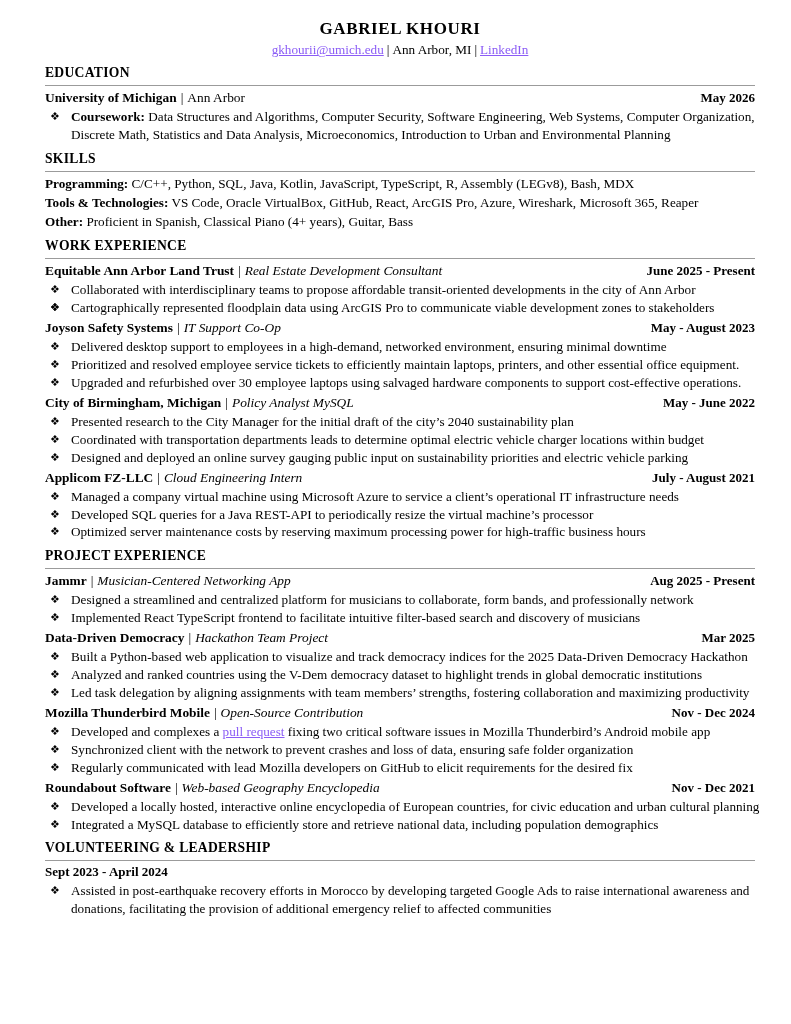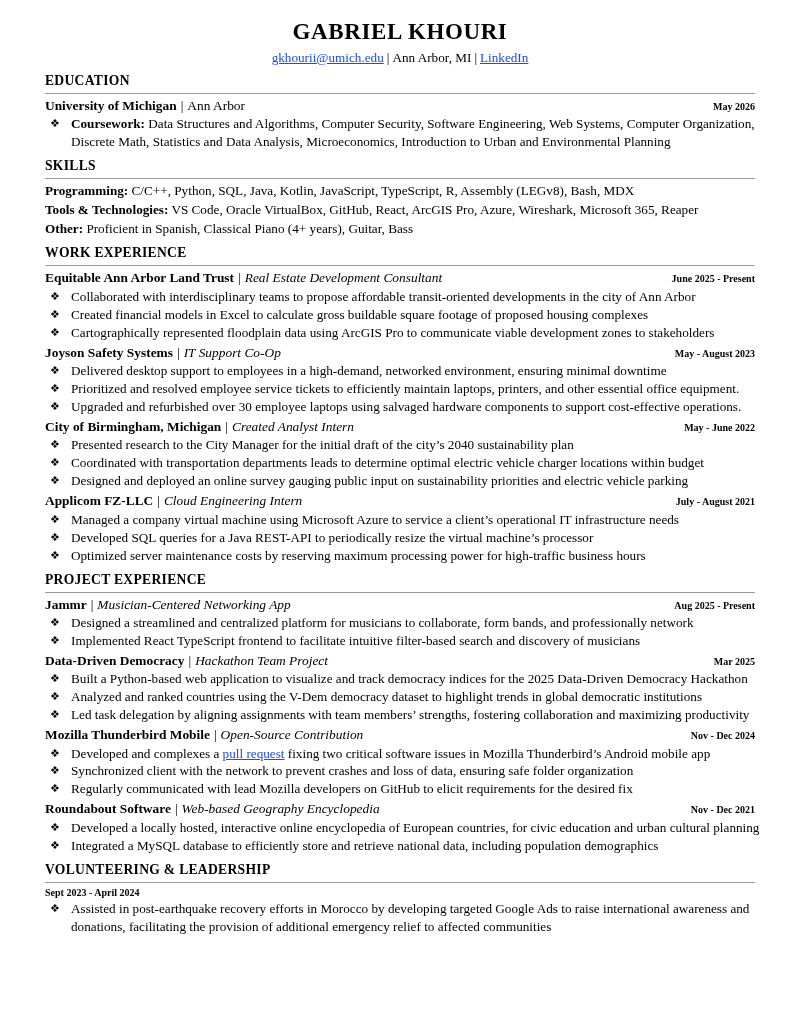--- a/index.html
+++ b/index.html
@@ -18,34 +18,34 @@
     width: 791px;
     height: 1024px;
     box-sizing: border-box;
     padding: 18px 36px 10px 45px;
     position: relative;
   }
 
   
   .doc-header { text-align: center; }
   .cand-name {
-    font-size: 23px;
+    font-size: 17px;
     font-weight: bold;
     letter-spacing: 0.6px;
     line-height: 1.25;
     margin: 0 0 2px 0;
   }
   .contact-line {
     font-size: 13.2px;
     line-height: 1.3;
     margin: 0;
   }
   .contact-line .sep { padding: 0 3px; }
   a.doclink {
-    color: #1d4ed8;
+    color: #8b5cf6;
     text-decoration: underline;
   }
 
   
   .section { margin-top: 7px; }
   .section-title {
     font-size: 13.6px;
     font-weight: bold;
     letter-spacing: 0.3px;
     line-height: 1.25;
@@ -66,21 +66,21 @@
     justify-content: space-between;
     align-items: baseline;
     width: 710px;
     line-height: 1.3;
   }
   .entry-left { font-size: 13.4px; white-space: nowrap; }
   .org { font-weight: bold; text-align: right; }
   .pipe { padding: 0 4px; font-weight: normal; }
   .role { font-style: italic; }
   .entry-date {
-    font-size: 10px;
+    font-size: 13px;
     font-weight: bold;
     white-space: nowrap;
     font-family: Liberation Serif, serif;
   }
   .degree-line {
     font-size: 13.4px;
     line-height: 1.35;
     margin: 0;
   }
   .degree-line .deg { font-style: italic; }
@@ -157,40 +157,40 @@
     <div class="section-title">WORK EXPERIENCE</div>
     <hr class="rule">
 
     <div class="entry">
       <div class="entry-head">
         <div class="entry-left"><span class="org">Equitable Ann Arbor Land Trust</span><span class="pipe">|</span><span class="role">Real Estate Development Consultant</span></div>
         <div class="entry-date">June 2025 - Present</div>
       </div>
       <ul class="bullets">
         <li><span class="bullet-glyph">❖</span><span>Collaborated with interdisciplinary teams to propose affordable transit-oriented developments in the city of Ann Arbor</span></li>
-        <li><span class="bullet-glyph">❖</span><span>Created financial models in Excel to calculate gross buildable square footage of proposed housing complexes</span></li>
+        <li><span class="bullet-glyph">❖</span></li>
         <li><span class="bullet-glyph">❖</span><span>Cartographically represented floodplain data using ArcGIS Pro to communicate viable development zones to stakeholders</span></li>
       </ul>
     </div>
 
     <div class="entry">
       <div class="entry-head">
         <div class="entry-left"><span class="org">Joyson Safety Systems</span><span class="pipe">|</span><span class="role">IT Support Co-Op</span></div>
         <div class="entry-date">May - August 2023</div>
       </div>
       <ul class="bullets">
         <li><span class="bullet-glyph">❖</span><span>Delivered desktop support to employees in a high-demand, networked environment, ensuring minimal downtime</span></li>
         <li><span class="bullet-glyph">❖</span><span>Prioritized and resolved employee service tickets to efficiently maintain laptops, printers, and other essential office equipment.</span></li>
         <li><span class="bullet-glyph">❖</span><span>Upgraded and refurbished over 30 employee laptops using salvaged hardware components to support cost-effective operations.</span></li>
       </ul>
     </div>
 
     <div class="entry">
       <div class="entry-head">
-        <div class="entry-left"><span class="org">City of Birmingham, Michigan</span><span class="pipe">|</span><span class="role">Created Analyst Intern</span></div>
+        <div class="entry-left"><span class="org">City of Birmingham, Michigan</span><span class="pipe">|</span><span class="role">Policy Analyst MySQL</span></div>
         <div class="entry-date">May - June 2022</div>
       </div>
       <ul class="bullets">
         <li><span class="bullet-glyph">❖</span><span>Presented research to the City Manager for the initial draft of the city’s 2040 sustainability plan</span></li>
         <li><span class="bullet-glyph">❖</span><span>Coordinated with transportation departments leads to determine optimal electric vehicle charger locations within budget</span></li>
         <li><span class="bullet-glyph">❖</span><span>Designed and deployed an online survey gauging public input on sustainability priorities and electric vehicle parking</span></li>
       </ul>
     </div>
 
     <div class="entry">

